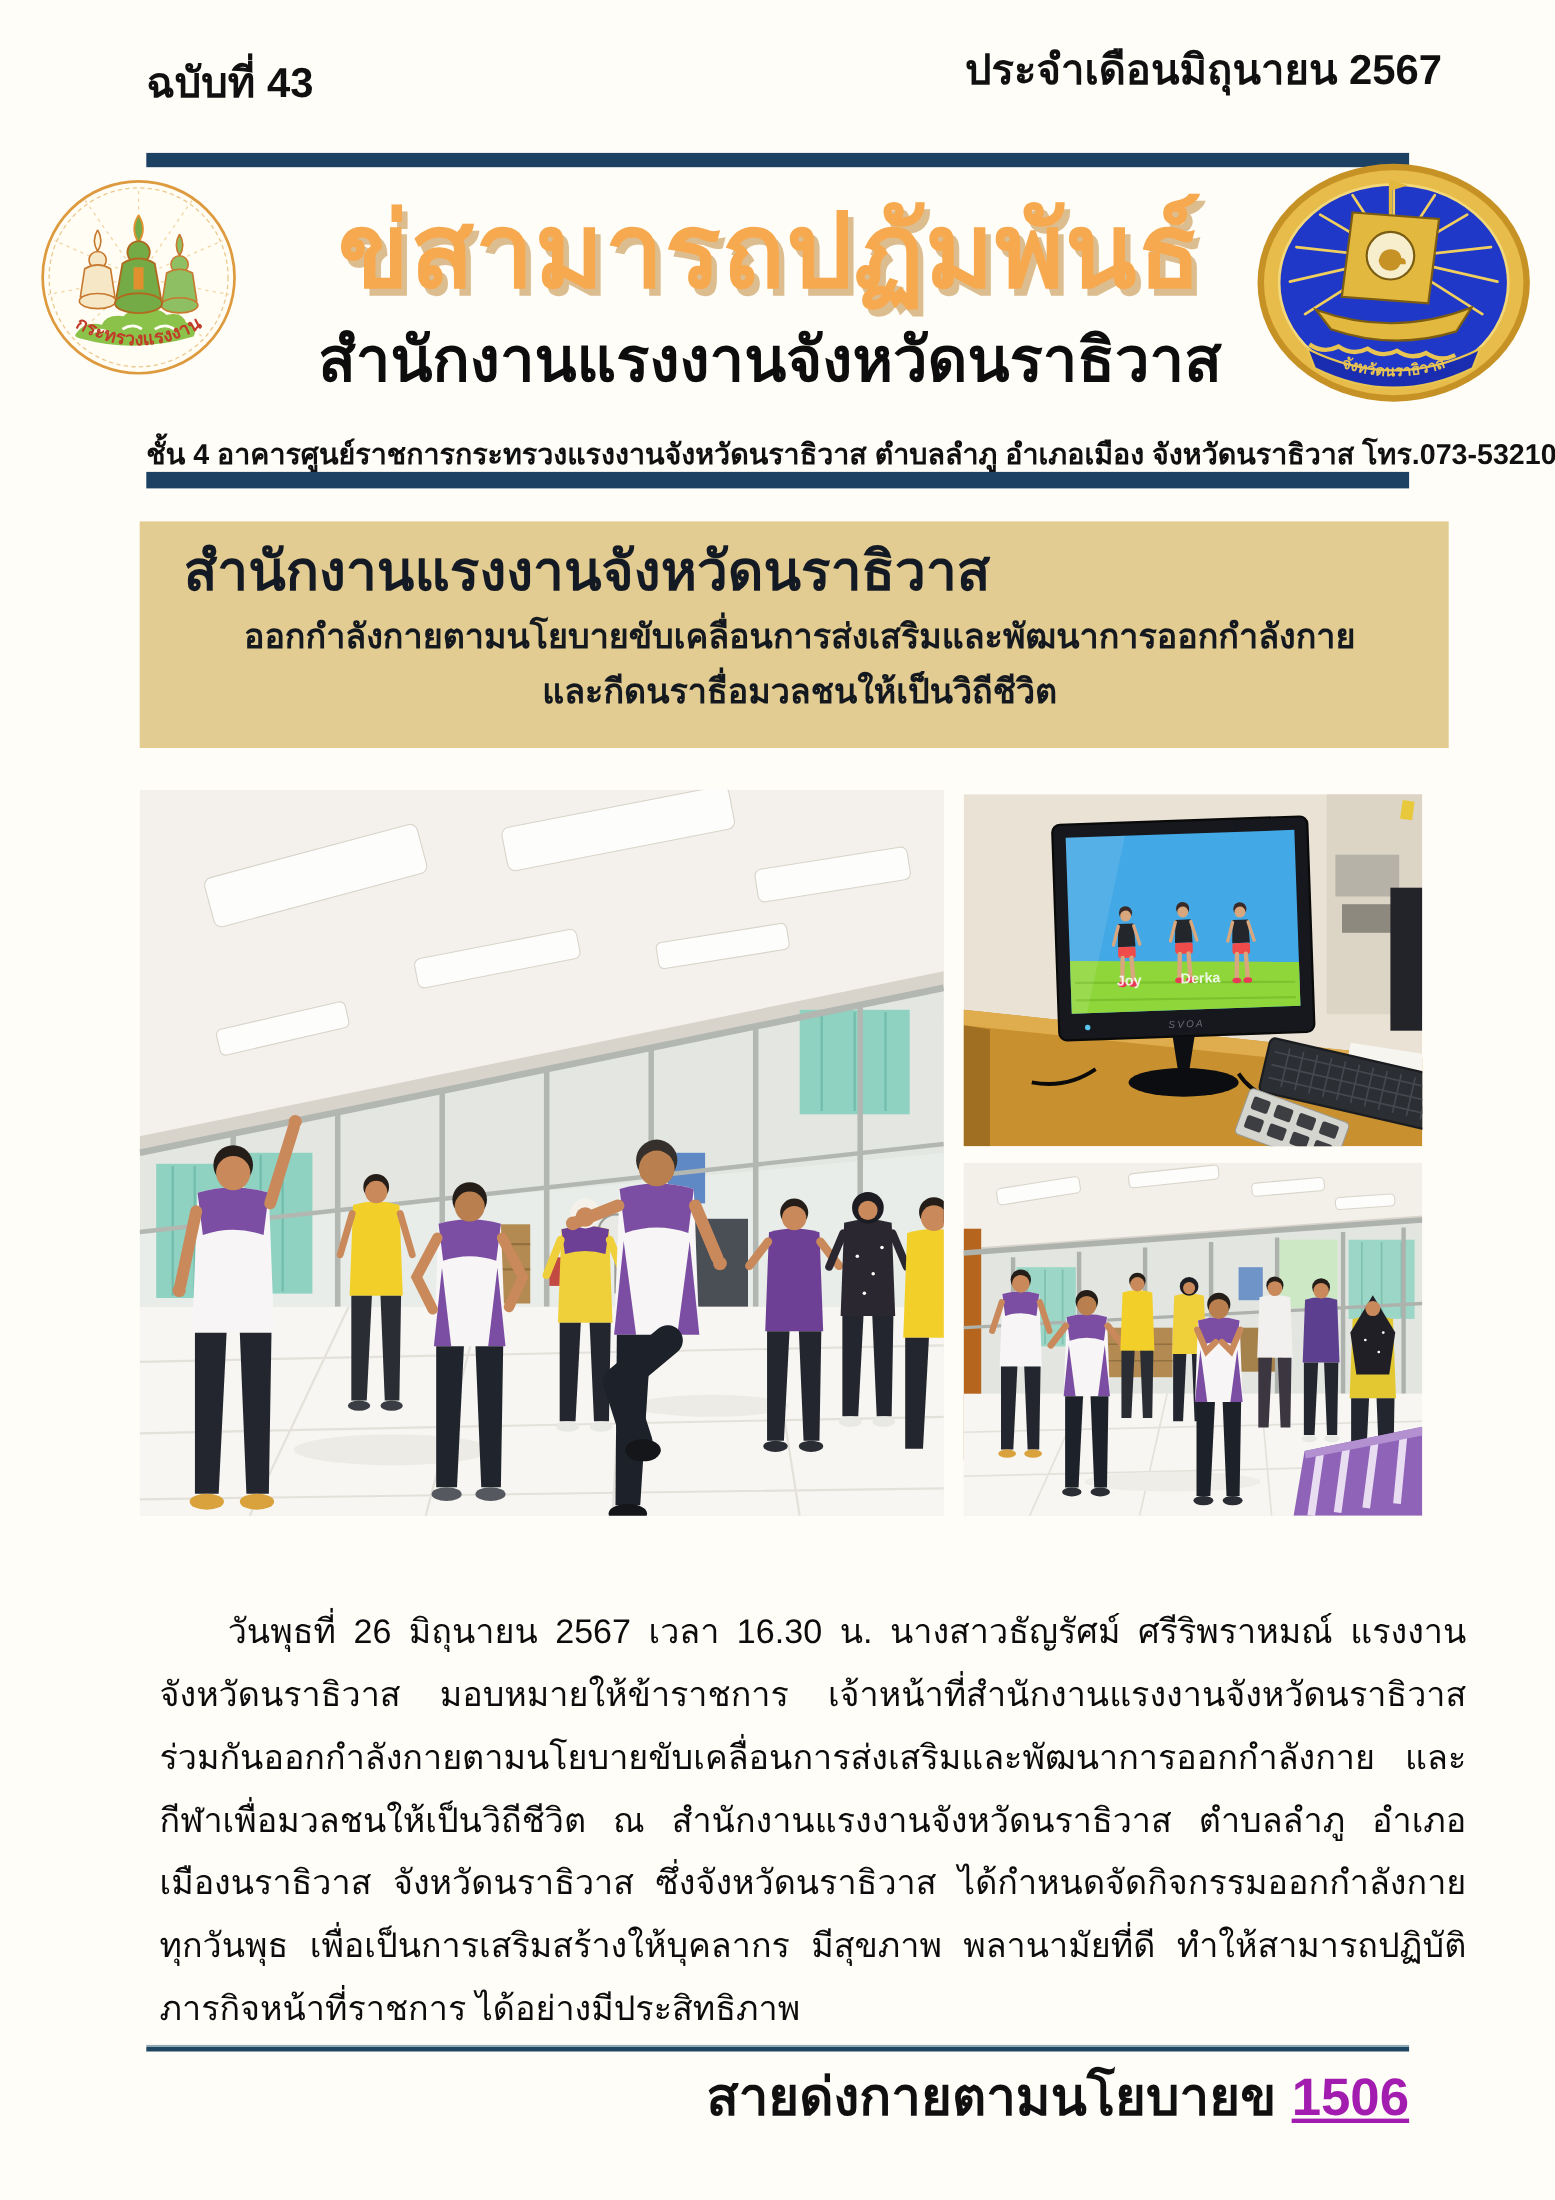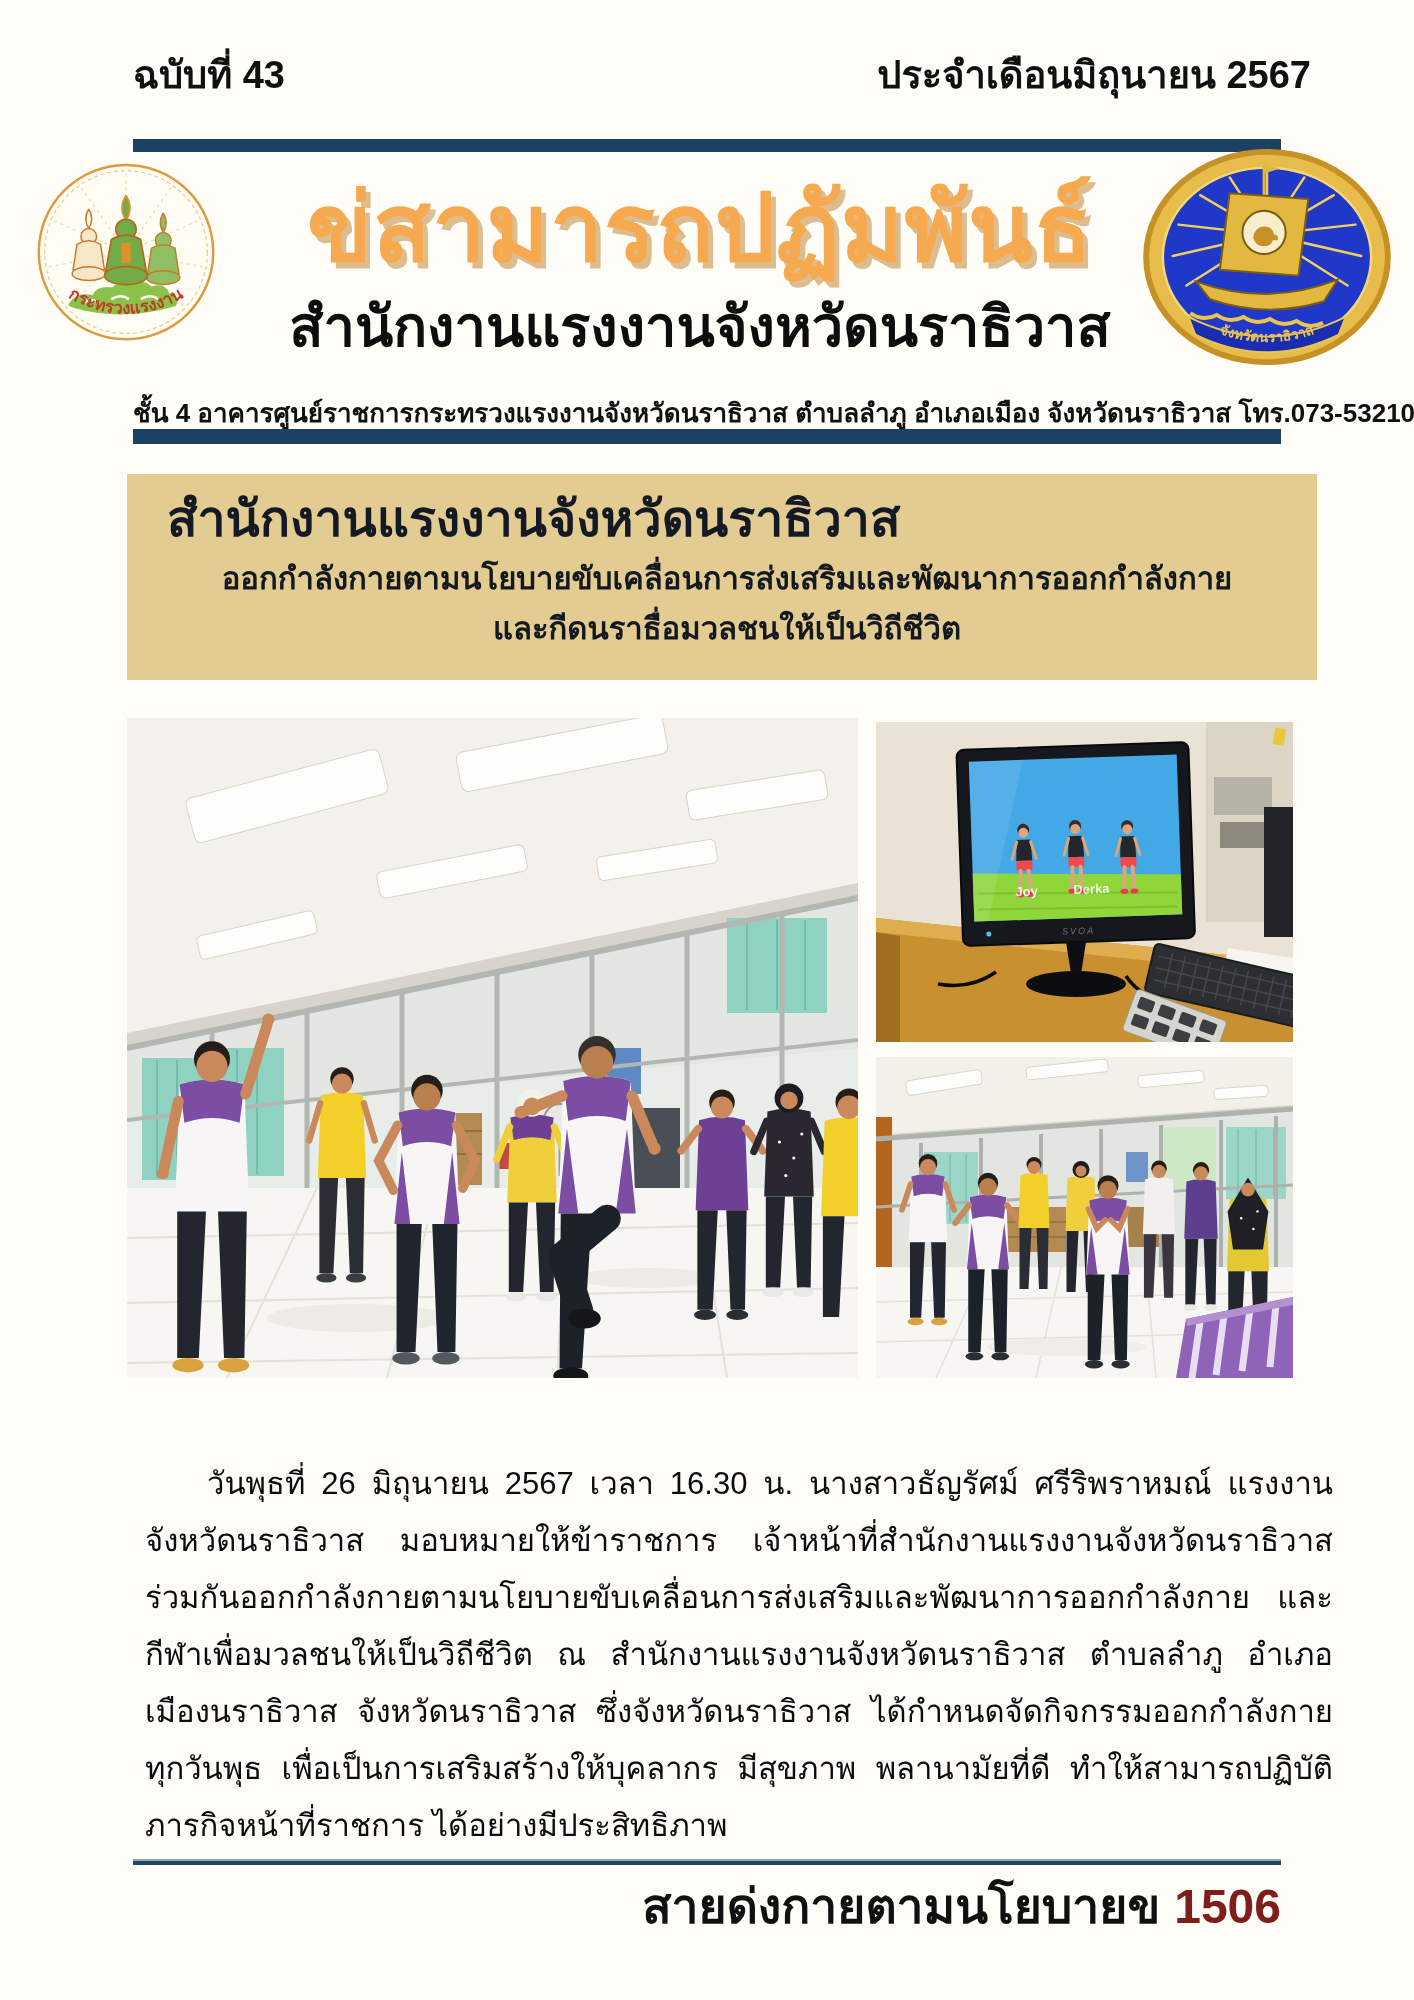--- a/index.html
+++ b/index.html
@@ -1,20 +1,20 @@
 <!DOCTYPE html>
 <html><head>
 <meta charset="utf-8">
 <style>
   html,body{margin:0;padding:0;background:#ffffff;}
   .page{position:relative;width:1414px;height:2000px;background:#fffdf8;overflow:hidden;
         font-family:"Liberation Sans",sans-serif;color:#111;margin:0 auto;}
   
   .topbar-issue{position:absolute;left:133px;top:44px;font-size:38px;font-weight:800;color:#101010;}
-  .topbar-month{position:absolute;right:103px;top:44px;font-size:38px;font-weight:800;color:#101010;}
+  .topbar-month{position:absolute;right:103px;top:32px;font-size:38px;font-weight:800;color:#101010;}
   .navybar{position:absolute;background:#1d4163;}
   .bar1{left:133px;top:139px;width:1148px;height:13px;}
   .bar2{left:133px;top:429px;width:1148px;height:15px;}
   
   .seal-left{position:absolute;left:28px;top:158px;width:196px;height:200px;}
   .seal-right{position:absolute;left:1138px;top:146px;width:258px;height:226px;}
   .mast-title{position:absolute;left:240px;top:152px;width:920px;text-align:center;
       font-size:95px;font-weight:800;color:#f6a94f;letter-spacing:1px;
       text-shadow:5px 6px 0 #dcbd90;white-space:nowrap;}
   .mast-org{position:absolute;left:225px;top:282px;width:950px;text-align:center;
@@ -34,21 +34,21 @@
   
   .article{position:absolute;left:128px;top:1438px;width:1188px;margin:17px;
       font-size:31px;line-height:57px;color:#0c0c0c;text-align:justify;text-indent:62px;font-weight:400;}
   
   .footer-rule{position:absolute;left:133px;top:1859px;width:1148px;height:6px;
       background:linear-gradient(#8fa9b5 0 35%,#1f4663 35%);}
   .footer-site{position:absolute;left:140px;top:1886px;font-family:"Liberation Serif",serif;
       font-size:30px;font-weight:700;color:#0a0a0a;}
   .footer-hotline{position:absolute;right:133px;top:1868px;font-size:48px;font-weight:800;
       color:#101010;white-space:nowrap;}
-  .footer-hotline .hotnum{color:#7f1d1d;margin-left:14px;}
+  .footer-hotline .hotnum{color:#a21caf;margin-left:14px;text-decoration:underline;}
 </style>
 </head>
 <body>
 
 <div class="page">
 
   <span class="topbar-issue">ฉบับที่ 43</span>
   <span class="topbar-month">ประจำเดือนมิถุนายน 2567</span>
   <div class="navybar bar1"></div>
 

